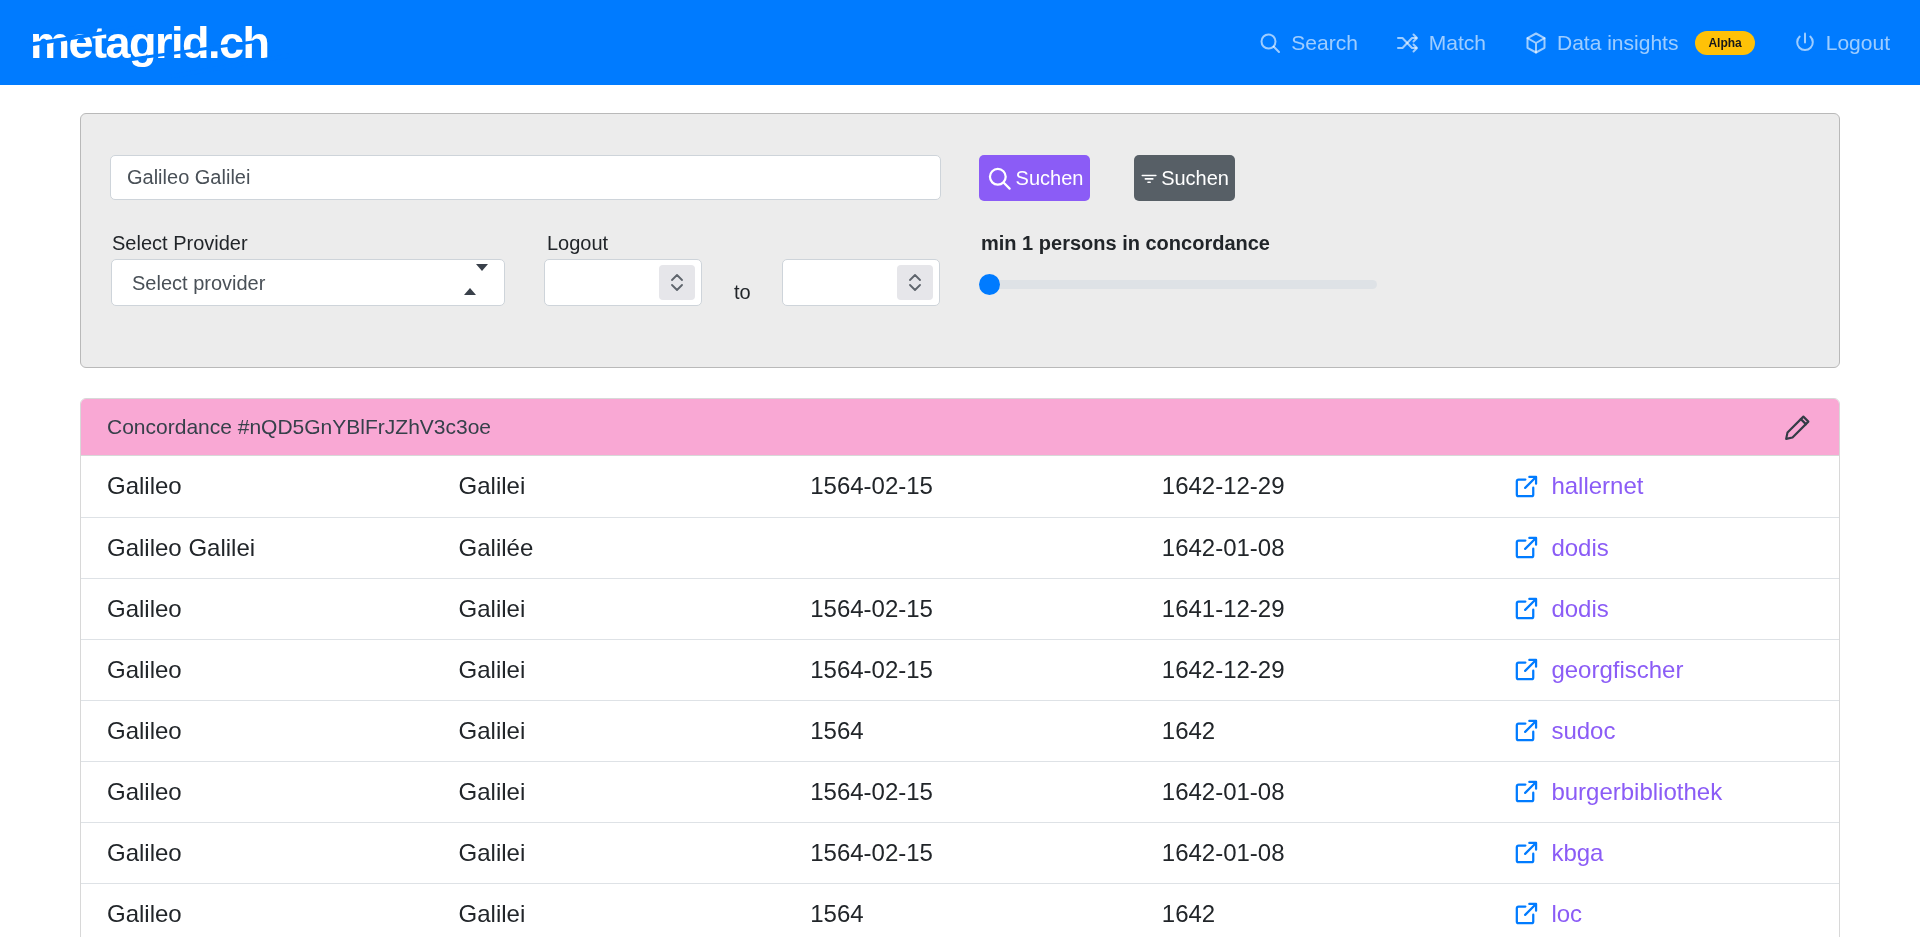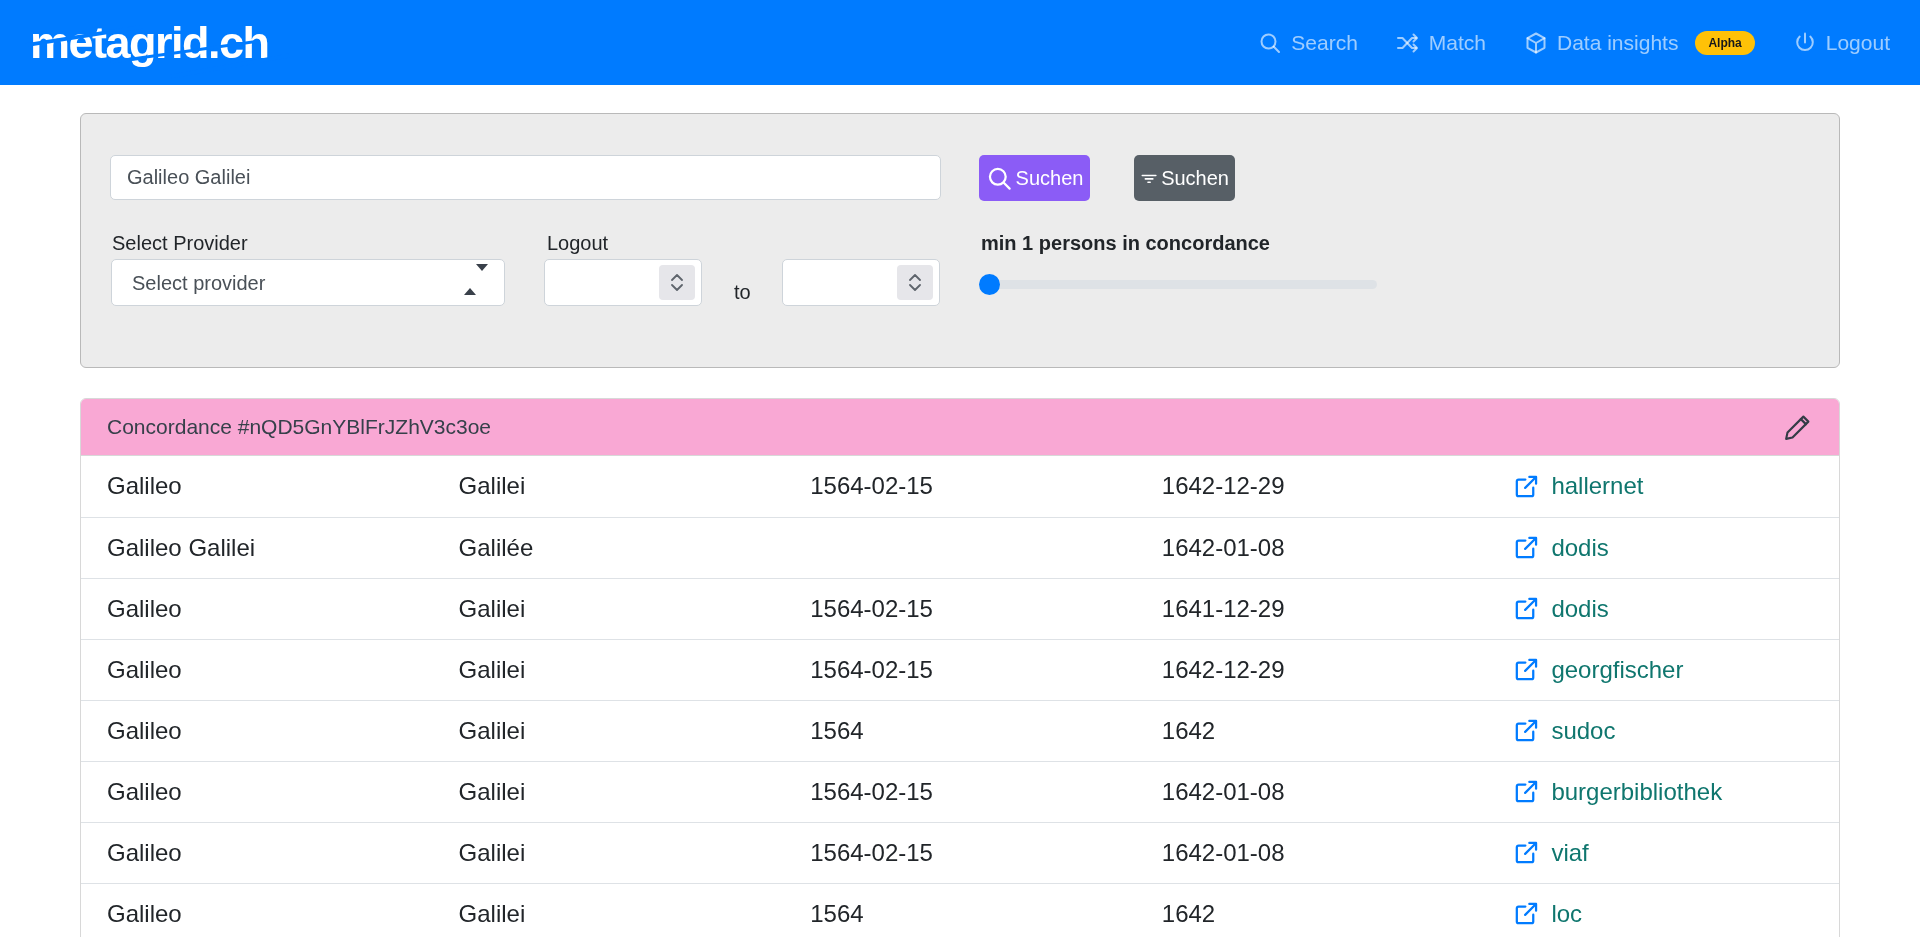--- a/index.html
+++ b/index.html
@@ -127,21 +127,21 @@
 
   table.concordance { width: 100%; border-collapse: collapse; table-layout: fixed; }
   table.concordance td {
     height: 61px; padding: 0 8px 0 26px; vertical-align: middle;
     border-top: 1px solid #dee2e6; font-size: 24px; color: #212529;
     overflow: hidden; white-space: nowrap;
   }
   table.concordance tr:first-child td { border-top: none; }
   .provider-link {
     display: flex; align-items: center; gap: 11px;
-    color: #0f766e; text-decoration: none; cursor: pointer;
+    color: #8b5cf6; text-decoration: none; cursor: pointer;
   }
   .provider-link svg { stroke: #007bff; fill: none; stroke-width: 2; stroke-linecap: round; stroke-linejoin: round; flex: 0 0 auto; }
 </style>
 </head>
 <body>
 
 <header class="topbar">
   <div class="brand">
     <span>metagrid.ch</span>
     <span class="scratch s1"></span>
@@ -364,21 +364,21 @@
     <td>Galilei</td>
     <td>1564-02-15</td>
     <td>1642-01-08</td>
     <td>
       <a class="provider-link">
         <svg width="27" height="27" viewBox="0 0 24 24">
           <path d="M18 13v6a1.6 1.6 0 0 1-1.6 1.6H5A1.6 1.6 0 0 1 3.4 19V7.4A1.6 1.6 0 0 1 5 5.8h6"></path>
           <polyline points="14.5 3.5 20.5 3.5 20.5 9.5"></polyline>
           <line x1="20" y1="4" x2="10.8" y2="13.2"></line>
         </svg>
-        <span>viaf</span>
+        <span>kbga</span>
       </a>
     </td>
   </tr>
 
   <tr>
     <td>Galileo</td>
     <td>Galilei</td>
     <td>1564</td>
     <td>1642</td>
     <td>

